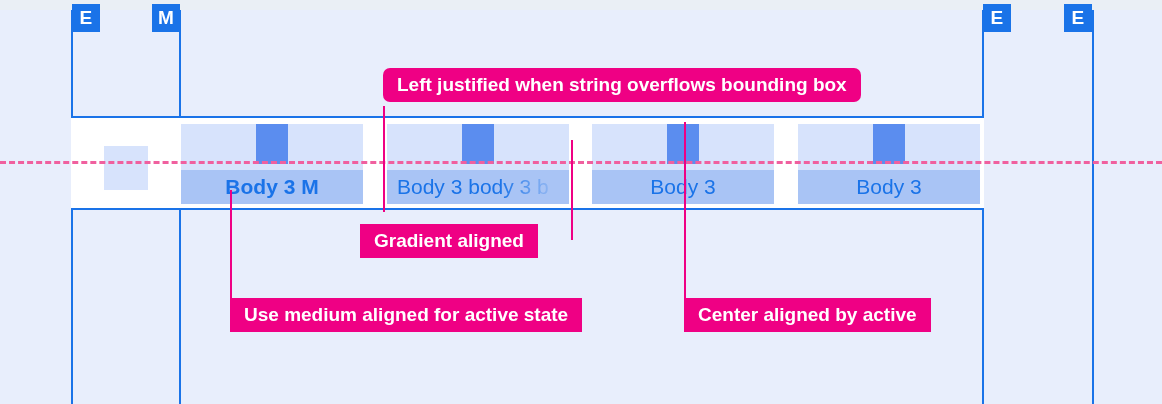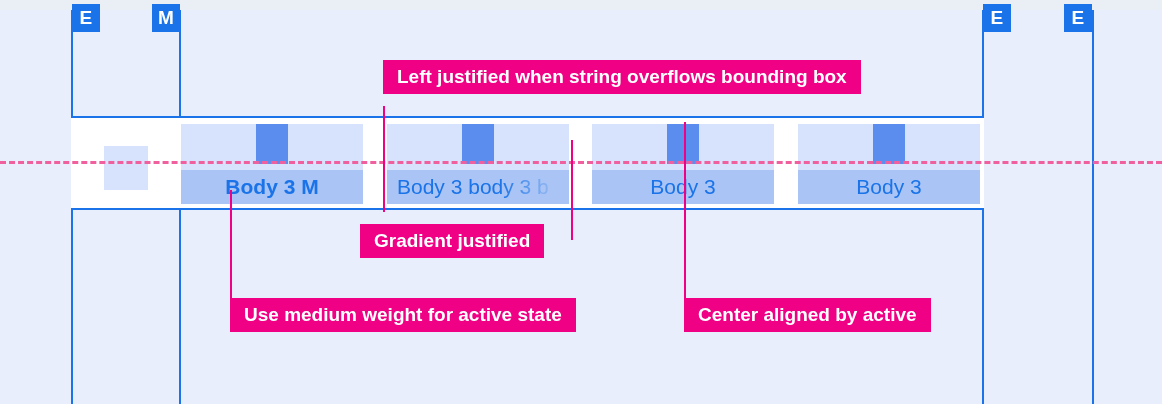--- a/index.html
+++ b/index.html
@@ -225,24 +225,24 @@
       </div>
       <div class="label-band">
         <div class="label-text">Body 3</div>
       </div>
     </div>
   </div>
 
   <div id="centerline"></div>
 
   <div class="leader" style="left:383px; top:106px; height:106px;"></div>
-  <div class="callout" style="left:383px; top:60px;">Left justified when string overflows bounding box</div>
+  <div class="callout" style="left:383px; top:68px;border-radius:7px;">Left justified when string overflows bounding box</div>
 
   <div class="leader" style="left:571px; top:140px; height:100px;"></div>
-  <div class="callout" style="left:360px; top:224px;">Gradient justified</div>
+  <div class="callout" style="left:360px; top:224px;">Gradient aligned</div>
 
   <div class="leader" style="left:230px; top:190px; height:108px;"></div>
-  <div class="callout" style="left:230px; top:298px;">Use medium weight for active state</div>
+  <div class="callout" style="left:230px; top:298px;">Use medium aligned for active state</div>
 
   <div class="leader" style="left:684px; top:122px; height:176px;"></div>
   <div class="callout" style="left:684px; top:298px;">Center aligned by active</div>
 
 </div>
 
 </body></html>

